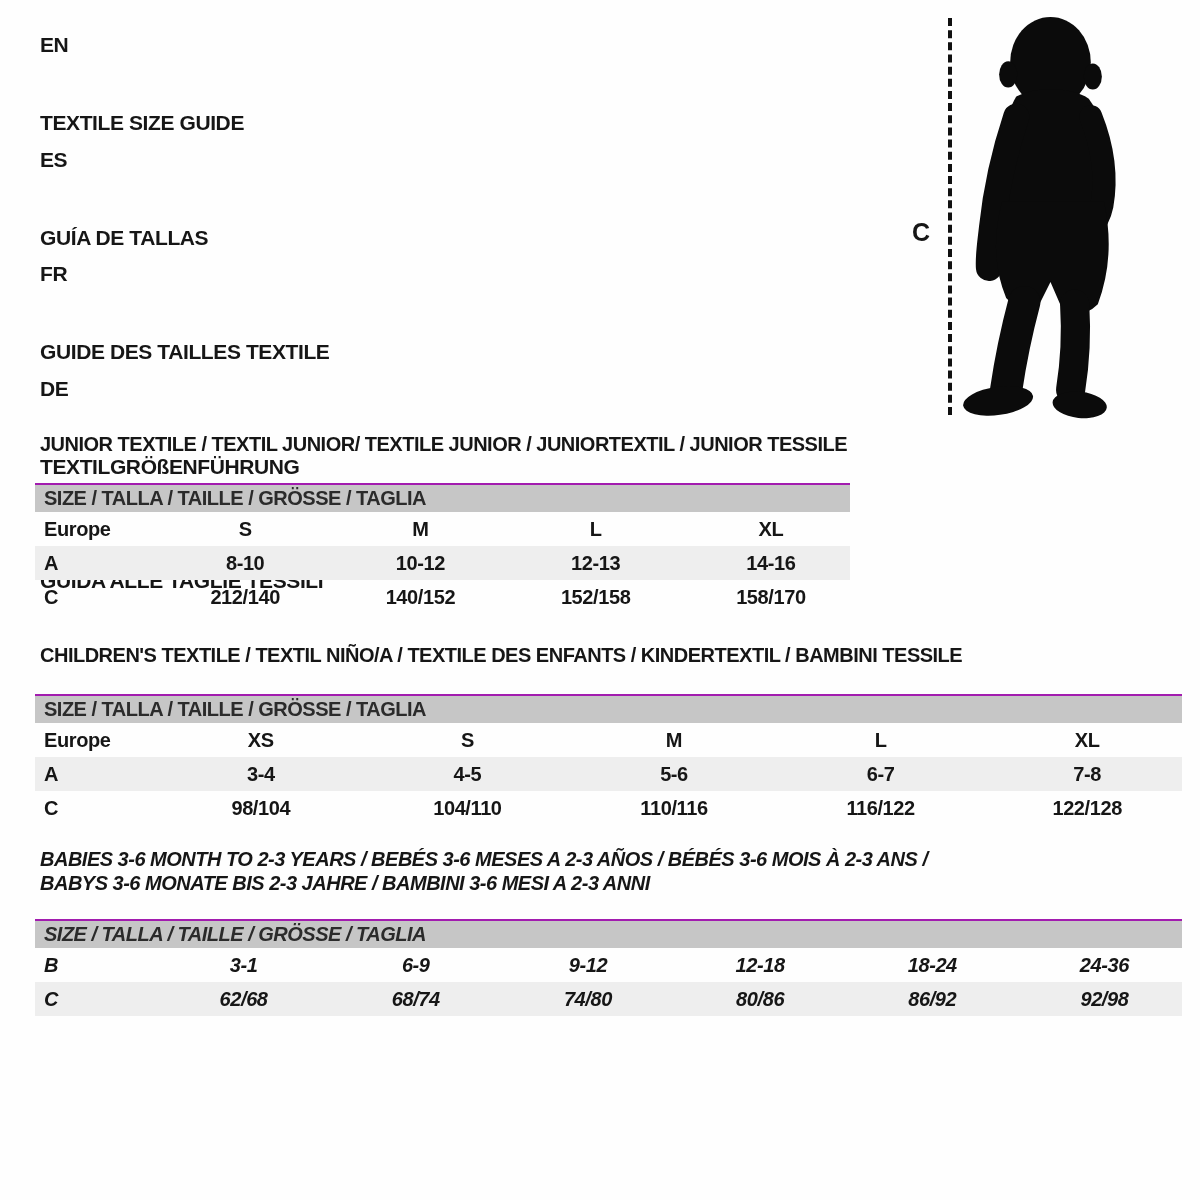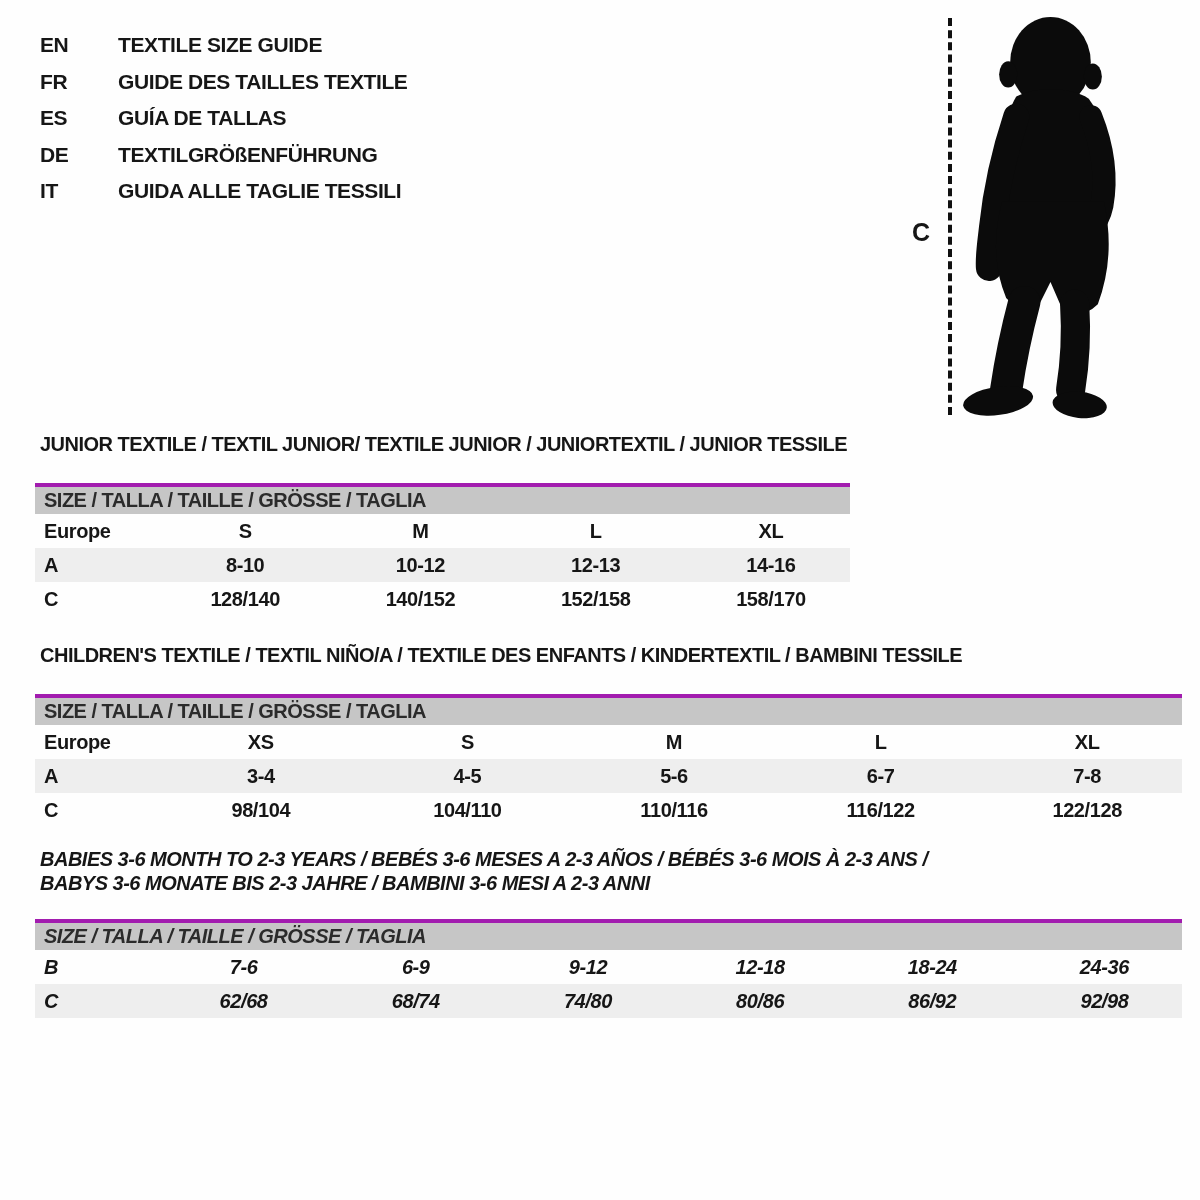--- a/index.html
+++ b/index.html
@@ -19,20 +19,21 @@
     left: 40px;
     top: 27px;
   }
   .lang-row {
     display: flex;
     line-height: 36.5px;
     font-weight: 700;
     font-size: 21px;
     letter-spacing: -0.4px;
     white-space: nowrap;
+    flex-direction: column;
   }
   .lang-code { width: 78px; flex: 0 0 78px; }
 
   
   .figure-dashed-line {
     position: absolute;
     left: 948px;
     top: 18px;
     height: 397px;
     width: 0;
@@ -65,21 +66,21 @@
     margin: 0 4px 0 5px;
     white-space: nowrap;
   }
   .sec-title-line2:empty { display: none; }
   .tbl { margin-top: 27px; width: 100%; }
   .sec-babies .tbl { margin-top: 24px; }
 
   .tbl-head {
     height: 27px;
     background: #c6c6c6;
-    border-top: 4px solid #a21caf;
+    border-top: 2px solid #a21caf;
     font-size: 20px;
     font-weight: 700;
     letter-spacing: -0.5px;
     color: #2b2b2b;
     padding-left: 9px;
     display: flex;
     align-items: center;
     white-space: nowrap;
   }
   .tbl-row {
@@ -113,26 +114,26 @@
 <body>
 
 <div class="page">
 
   <div class="lang-list">
     <div class="lang-row">
       <span class="lang-code">EN</span>
       <span class="lang-title">TEXTILE SIZE GUIDE</span>
     </div>
     <div class="lang-row">
+      <span class="lang-code">ES</span>
+      <span class="lang-title">GUÍA DE TALLAS</span>
+    </div>
+    <div class="lang-row">
       <span class="lang-code">FR</span>
       <span class="lang-title">GUIDE DES TAILLES TEXTILE</span>
-    </div>
-    <div class="lang-row">
-      <span class="lang-code">ES</span>
-      <span class="lang-title">GUÍA DE TALLAS</span>
     </div>
     <div class="lang-row">
       <span class="lang-code">DE</span>
       <span class="lang-title">TEXTILGRÖßENFÜHRUNG</span>
     </div>
     <div class="lang-row">
       <span class="lang-code">IT</span>
       <span class="lang-title">GUIDA ALLE TAGLIE TESSILI</span>
     </div>
   </div>
@@ -176,21 +177,21 @@
         </div>
         <div class="tbl-row shaded">
           <span class="cell label">A</span>
           <span class="cell">8-10</span>
           <span class="cell">10-12</span>
           <span class="cell">12-13</span>
           <span class="cell">14-16</span>
         </div>
         <div class="tbl-row">
           <span class="cell label">C</span>
-          <span class="cell">128/140</span>
+          <span class="cell">212/140</span>
           <span class="cell">140/152</span>
           <span class="cell">152/158</span>
           <span class="cell">158/170</span>
         </div>
       </div>
   </section>
 
   <section class="sec sec-children">
     <div class="sec-title">CHILDREN'S TEXTILE / TEXTIL NIÑO/A / TEXTILE DES ENFANTS / KINDERTEXTIL / BAMBINI TESSILE</div>
 
@@ -223,21 +224,21 @@
       </div>
   </section>
 
   <section class="sec sec-babies">
     <div class="sec-title">BABIES 3-6 MONTH TO 2-3 YEARS / BEBÉS 3-6 MESES A 2-3 AÑOS / BÉBÉS 3-6 MOIS À 2-3 ANS /</div>
     <div class="sec-title sec-title-line2">BABYS 3-6 MONATE BIS 2-3 JAHRE / BAMBINI 3-6 MESI A 2-3 ANNI</div>
     <div class="tbl">
         <div class="tbl-head">SIZE / TALLA / TAILLE / GRÖSSE / TAGLIA</div>
         <div class="tbl-row">
           <span class="cell label">B</span>
-          <span class="cell">7-6</span>
+          <span class="cell">3-1</span>
           <span class="cell">6-9</span>
           <span class="cell">9-12</span>
           <span class="cell">12-18</span>
           <span class="cell">18-24</span>
           <span class="cell">24-36</span>
         </div>
         <div class="tbl-row shaded">
           <span class="cell label">C</span>
           <span class="cell">62/68</span>
           <span class="cell">68/74</span>

